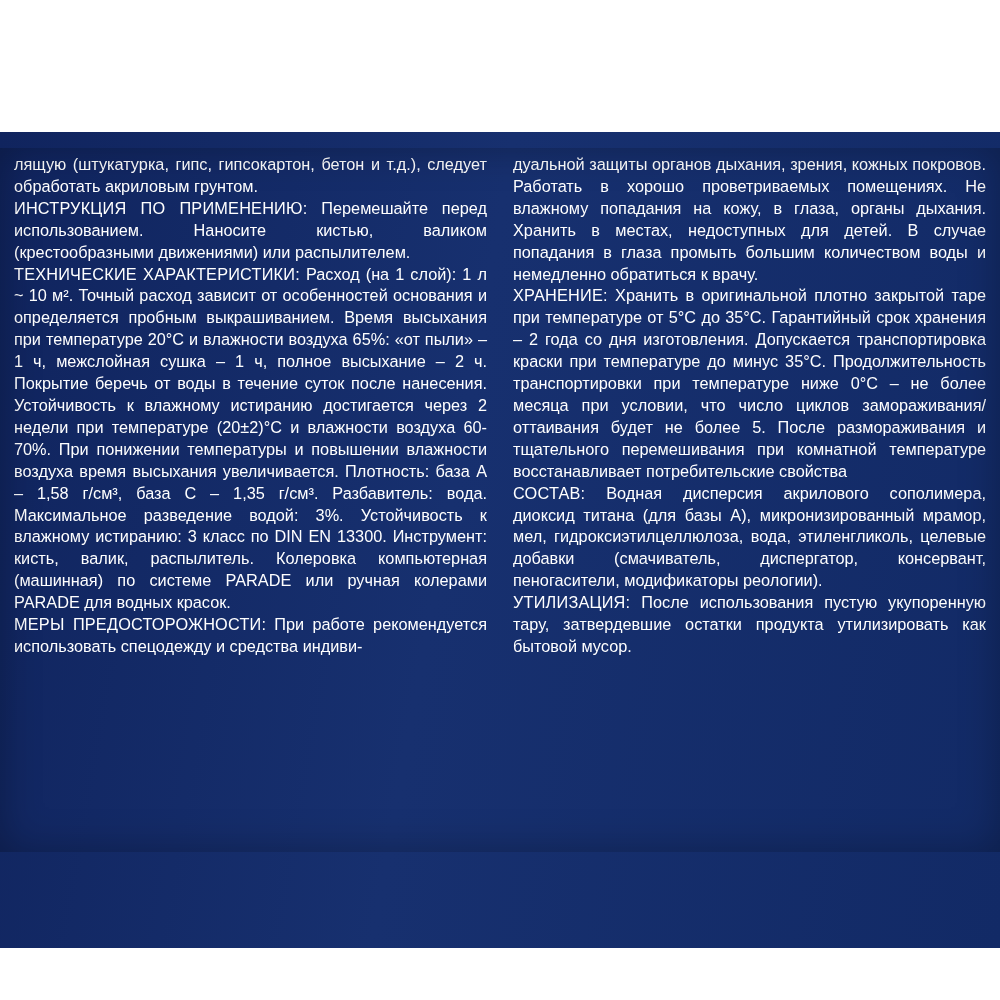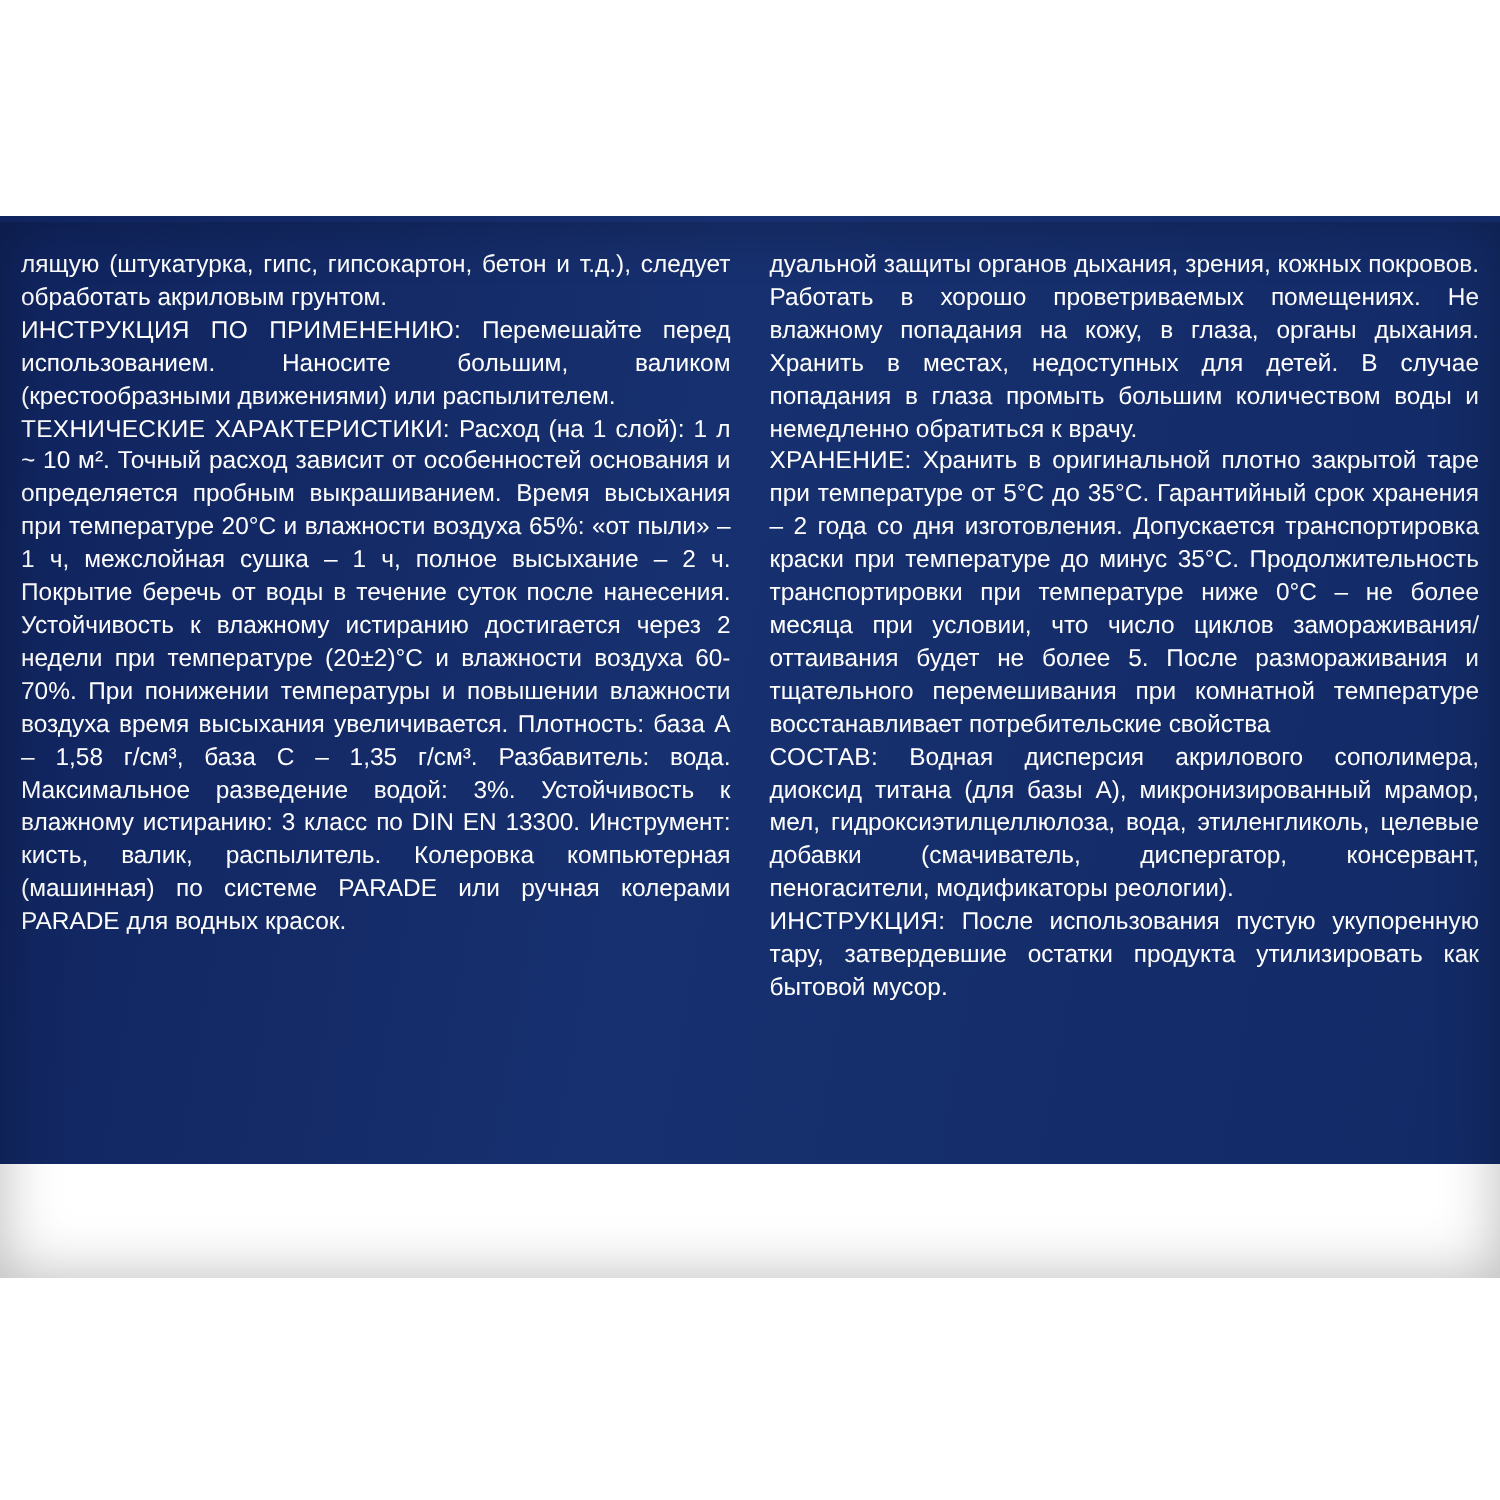--- a/index.html
+++ b/index.html
@@ -17,23 +17,23 @@
     position: absolute;
     left: 0;
     top: 0;
     width: 1000px;
     height: 1000px;
     background: #ffffff;
   }
   .label-panel {
     position: absolute;
     left: 0px;
-    top: 144px;
+    top: 132px;
     width: 1000px;
-    height: 632px;
+    height: 816px;
     background: #152a66;
     background: linear-gradient(100deg, #10245e 0%, #17306f 45%, #122a66 100%);
     box-sizing: border-box;
     padding: 22px 14px 10px 14px;
   }
   .columns {
     display: flex;
     flex-direction: row;
     gap: 26px;
     height: 100%;
@@ -83,29 +83,30 @@
 <div class="label-wrap">
 
   <div class="edge-top"></div>
   <div class="edge-bottom"></div>
 
   <div class="label-panel">
     <div class="columns">
 
       <div class="col">
         <p class="para"><span>лящую (штукатурка, гипс, гипсокартон, бетон и т.д.), следует обработать акриловым грунтом.</span></p>
-        <p class="para"><span class="head">ИНСТРУКЦИЯ ПО ПРИМЕНЕНИЮ:</span><span> Перемешайте перед использованием. Наносите большим, валиком (крестообразными движениями) или распылителем.</span></p>
+        <p class="para"><span class="head">ИНСТРУКЦИЯ ПО ПРИМЕНЕНИЮ:</span><span> Перемешайте перед использованием. Наносите кистью, валиком (крестообразными движениями) или распылителем.</span></p>
         <p class="para"><span class="head">ТЕХНИЧЕСКИЕ ХАРАКТЕРИСТИКИ:</span><span> Расход (на 1 слой): 1 л ~ 10 м². Точный расход зависит от особенностей основания и определяется пробным выкрашиванием. Время высыхания при температуре 20°С и влажности воздуха 65%: «от пыли» – 1 ч, межслойная сушка – 1 ч, полное высыхание – 2 ч. Покрытие беречь от воды в течение суток после нанесения. Устойчивость к влажному истиранию достигается через 2 недели при температуре (20±2)°С и влажности воздуха 60-70%. При понижении температуры и повышении влажности воздуха время высыхания увеличивается. Плотность: база А – 1,58 г/см³, база С – 1,35 г/см³. Разбавитель: вода. Максимальное разведение водой: 3%. Устойчивость к влажному истиранию: 3 класс по DIN EN 13300. Инструмент: кисть, валик, распылитель. Колеровка компьютерная (машинная) по системе PARADE или ручная колерами PARADE для водных красок.</span></p>
+        <p class="para"><span class="head">МЕРЫ ПРЕДОСТОРОЖНОСТИ:</span><span> При работе рекомендуется использовать спецодежду и средства индиви-</span></p>
       </div>
 
       <div class="col">
         <p class="para"><span>дуальной защиты органов дыхания, зрения, кожных покровов. Работать в хорошо проветриваемых помещениях. Не влажному попадания на кожу, в глаза, органы дыхания. Хранить в местах, недоступных для детей. В случае попадания в глаза промыть большим количеством воды и немедленно обратиться к врачу.</span></p>
         <p class="para"><span class="head">ХРАНЕНИЕ:</span><span> Хранить в оригинальной плотно закрытой таре при температуре от 5°С до 35°С. Гарантийный срок хранения – 2 года со дня изготовления. Допускается транспортировка краски при температуре до минус 35°С. Продолжительность транспортировки при температуре ниже 0°С – не более месяца при условии, что число циклов замораживания/оттаивания будет не более 5. После размораживания и тщательного перемешивания при комнатной температуре восстанавливает потребительские свойства</span></p>
         <p class="para"><span class="head">СОСТАВ:</span><span> Водная дисперсия акрилового сополимера, диоксид титана (для базы А), микронизированный мрамор, мел, гидроксиэтилцеллюлоза, вода, этиленгликоль, целевые добавки (смачиватель, диспергатор, консервант, пеногасители, модификаторы реологии).</span></p>
-        <p class="para"><span class="head">ИНСТРУКЦИЯ:</span><span> После использования пустую укупоренную тару, затвердевшие остатки продукта утилизировать как бытовой мусор.</span></p>
+        <p class="para"><span class="head">УТИЛИЗАЦИЯ:</span><span> После использования пустую укупоренную тару, затвердевшие остатки продукта утилизировать как бытовой мусор.</span></p>
       </div>
 
     </div>
   </div>
 
   <div class="panel-shadow"></div>
 
 </div>
 
 </body></html>

